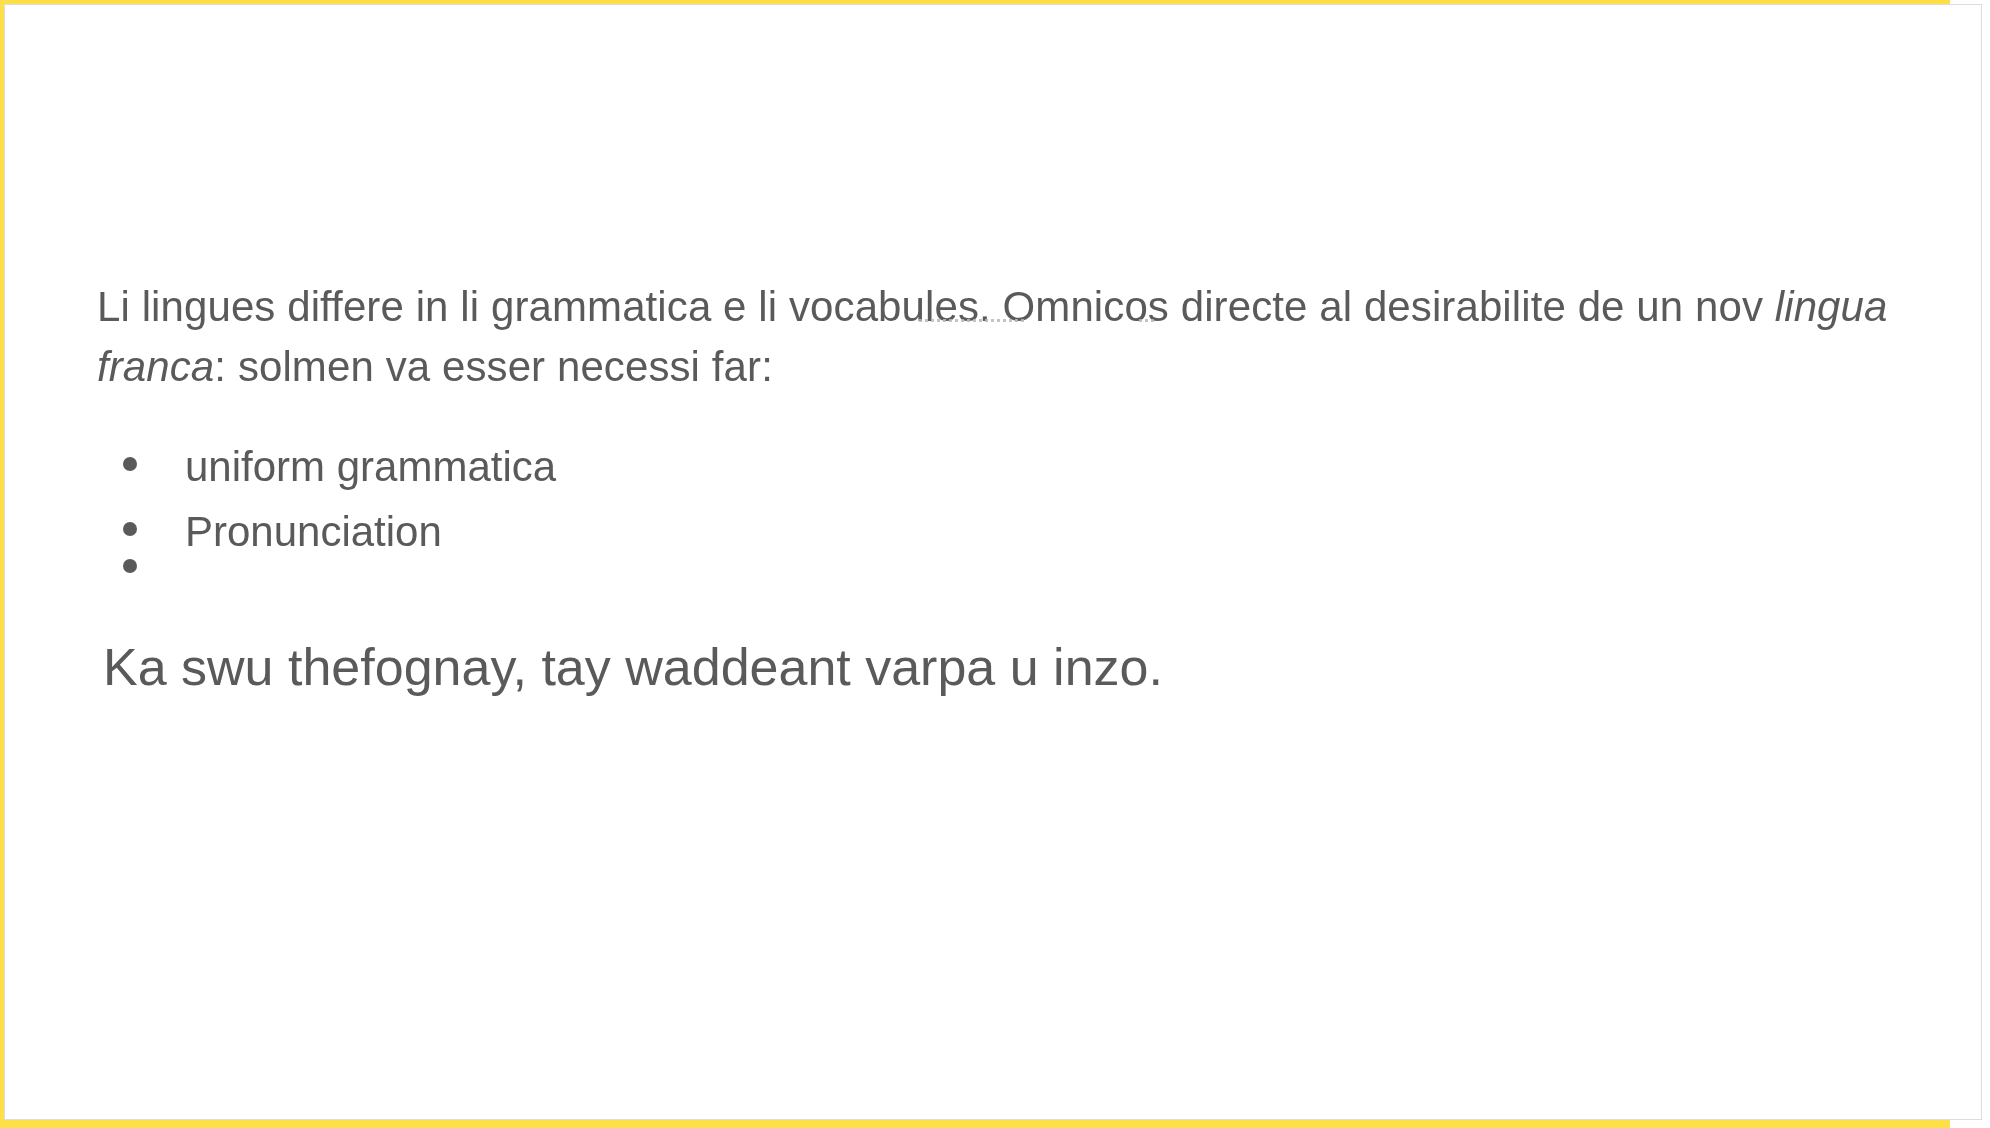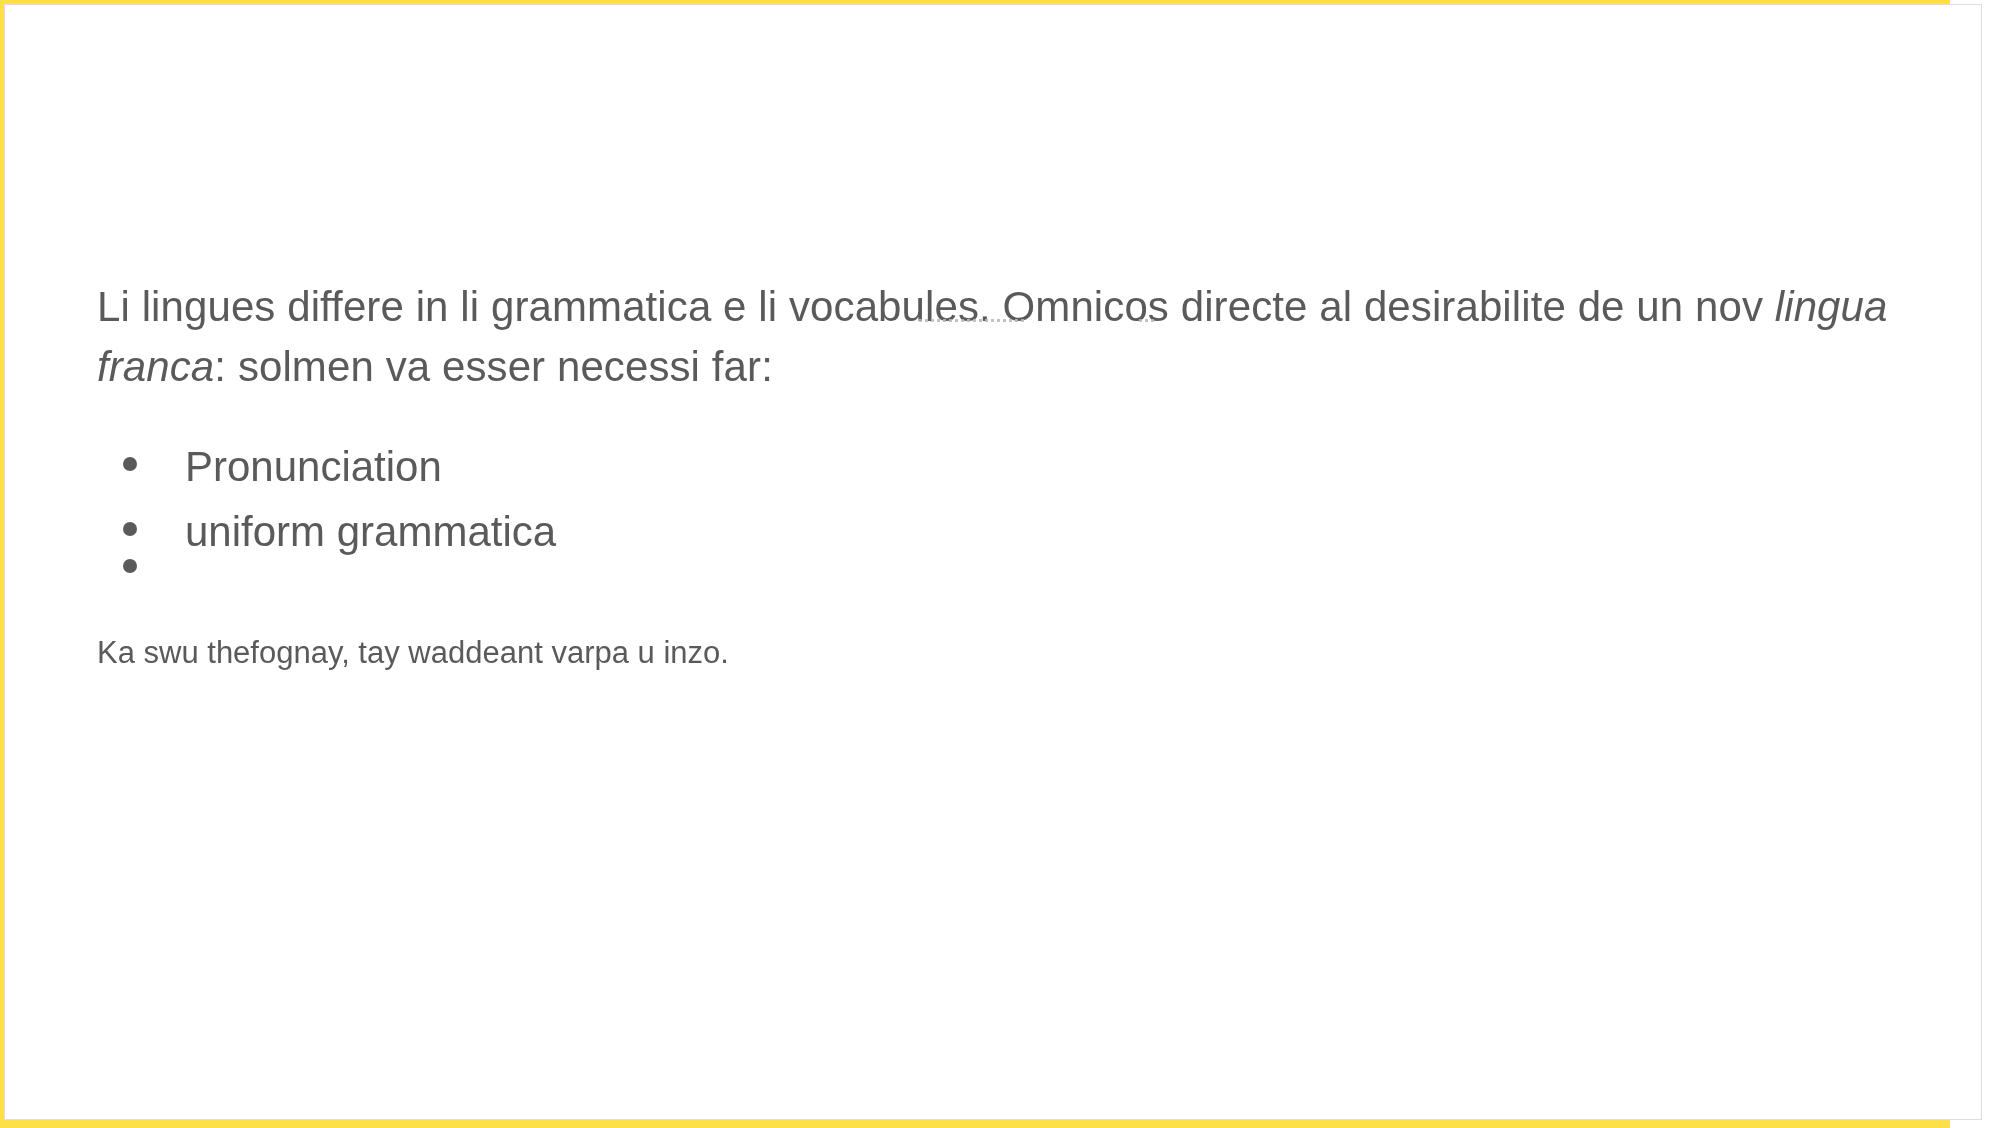--- a/index.html
+++ b/index.html
@@ -67,24 +67,24 @@
     border-radius: 50%;
     background: #5a5a5a;
     display: inline-block;
     margin-left: 26px;
     margin-right: 48px;
     flex: 0 0 auto;
     position: relative;
     top: -10px;
   }
   .closing-paragraph {
-    font-size: 31px;
+    font-size: 52px;
     line-height: 1.42;
     color: #5a5a5a;
-    margin: 48px 0 0 0;
+    margin: 48px 0 0 6px;
   }
   .spell-underline {
     position: absolute;
     height: 3px;
     background-image: repeating-linear-gradient(
       90deg,
       #b9b9b9 0px, #b9b9b9 3px, transparent 3px, transparent 6px
     );
     opacity: 0.85;
   }
@@ -95,25 +95,25 @@
 <div class="slide-canvas">
   <div class="slide-frame">
 
     <div class="content-block">
 
       <p class="body-paragraph"><span>Li lingues differe in li grammatica e li vocabules. Omnicos directe al desirabilite de un nov </span><span class="em">lingua franca</span><span>: solmen va esser necessi far:</span></p>
 
       <ul class="bullet-list">
         <li>
           <span class="bullet-dot"></span>
-          <span>Pronunciation</span>
+          <span>uniform grammatica</span>
         </li>
         <li>
           <span class="bullet-dot"></span>
-          <span>uniform grammatica</span>
+          <span>Pronunciation</span>
         </li>
         <li>
           <span class="bullet-dot"></span>
         </li>
       </ul>
 
       <p class="closing-paragraph">Ka swu thefognay, tay waddeant varpa u inzo.</p>
 
       <div class="spell-underline" style="left:822px; top:42px; width:108px;"></div>
       <div class="spell-underline" style="left:1042px; top:42px; width:16px;"></div>

